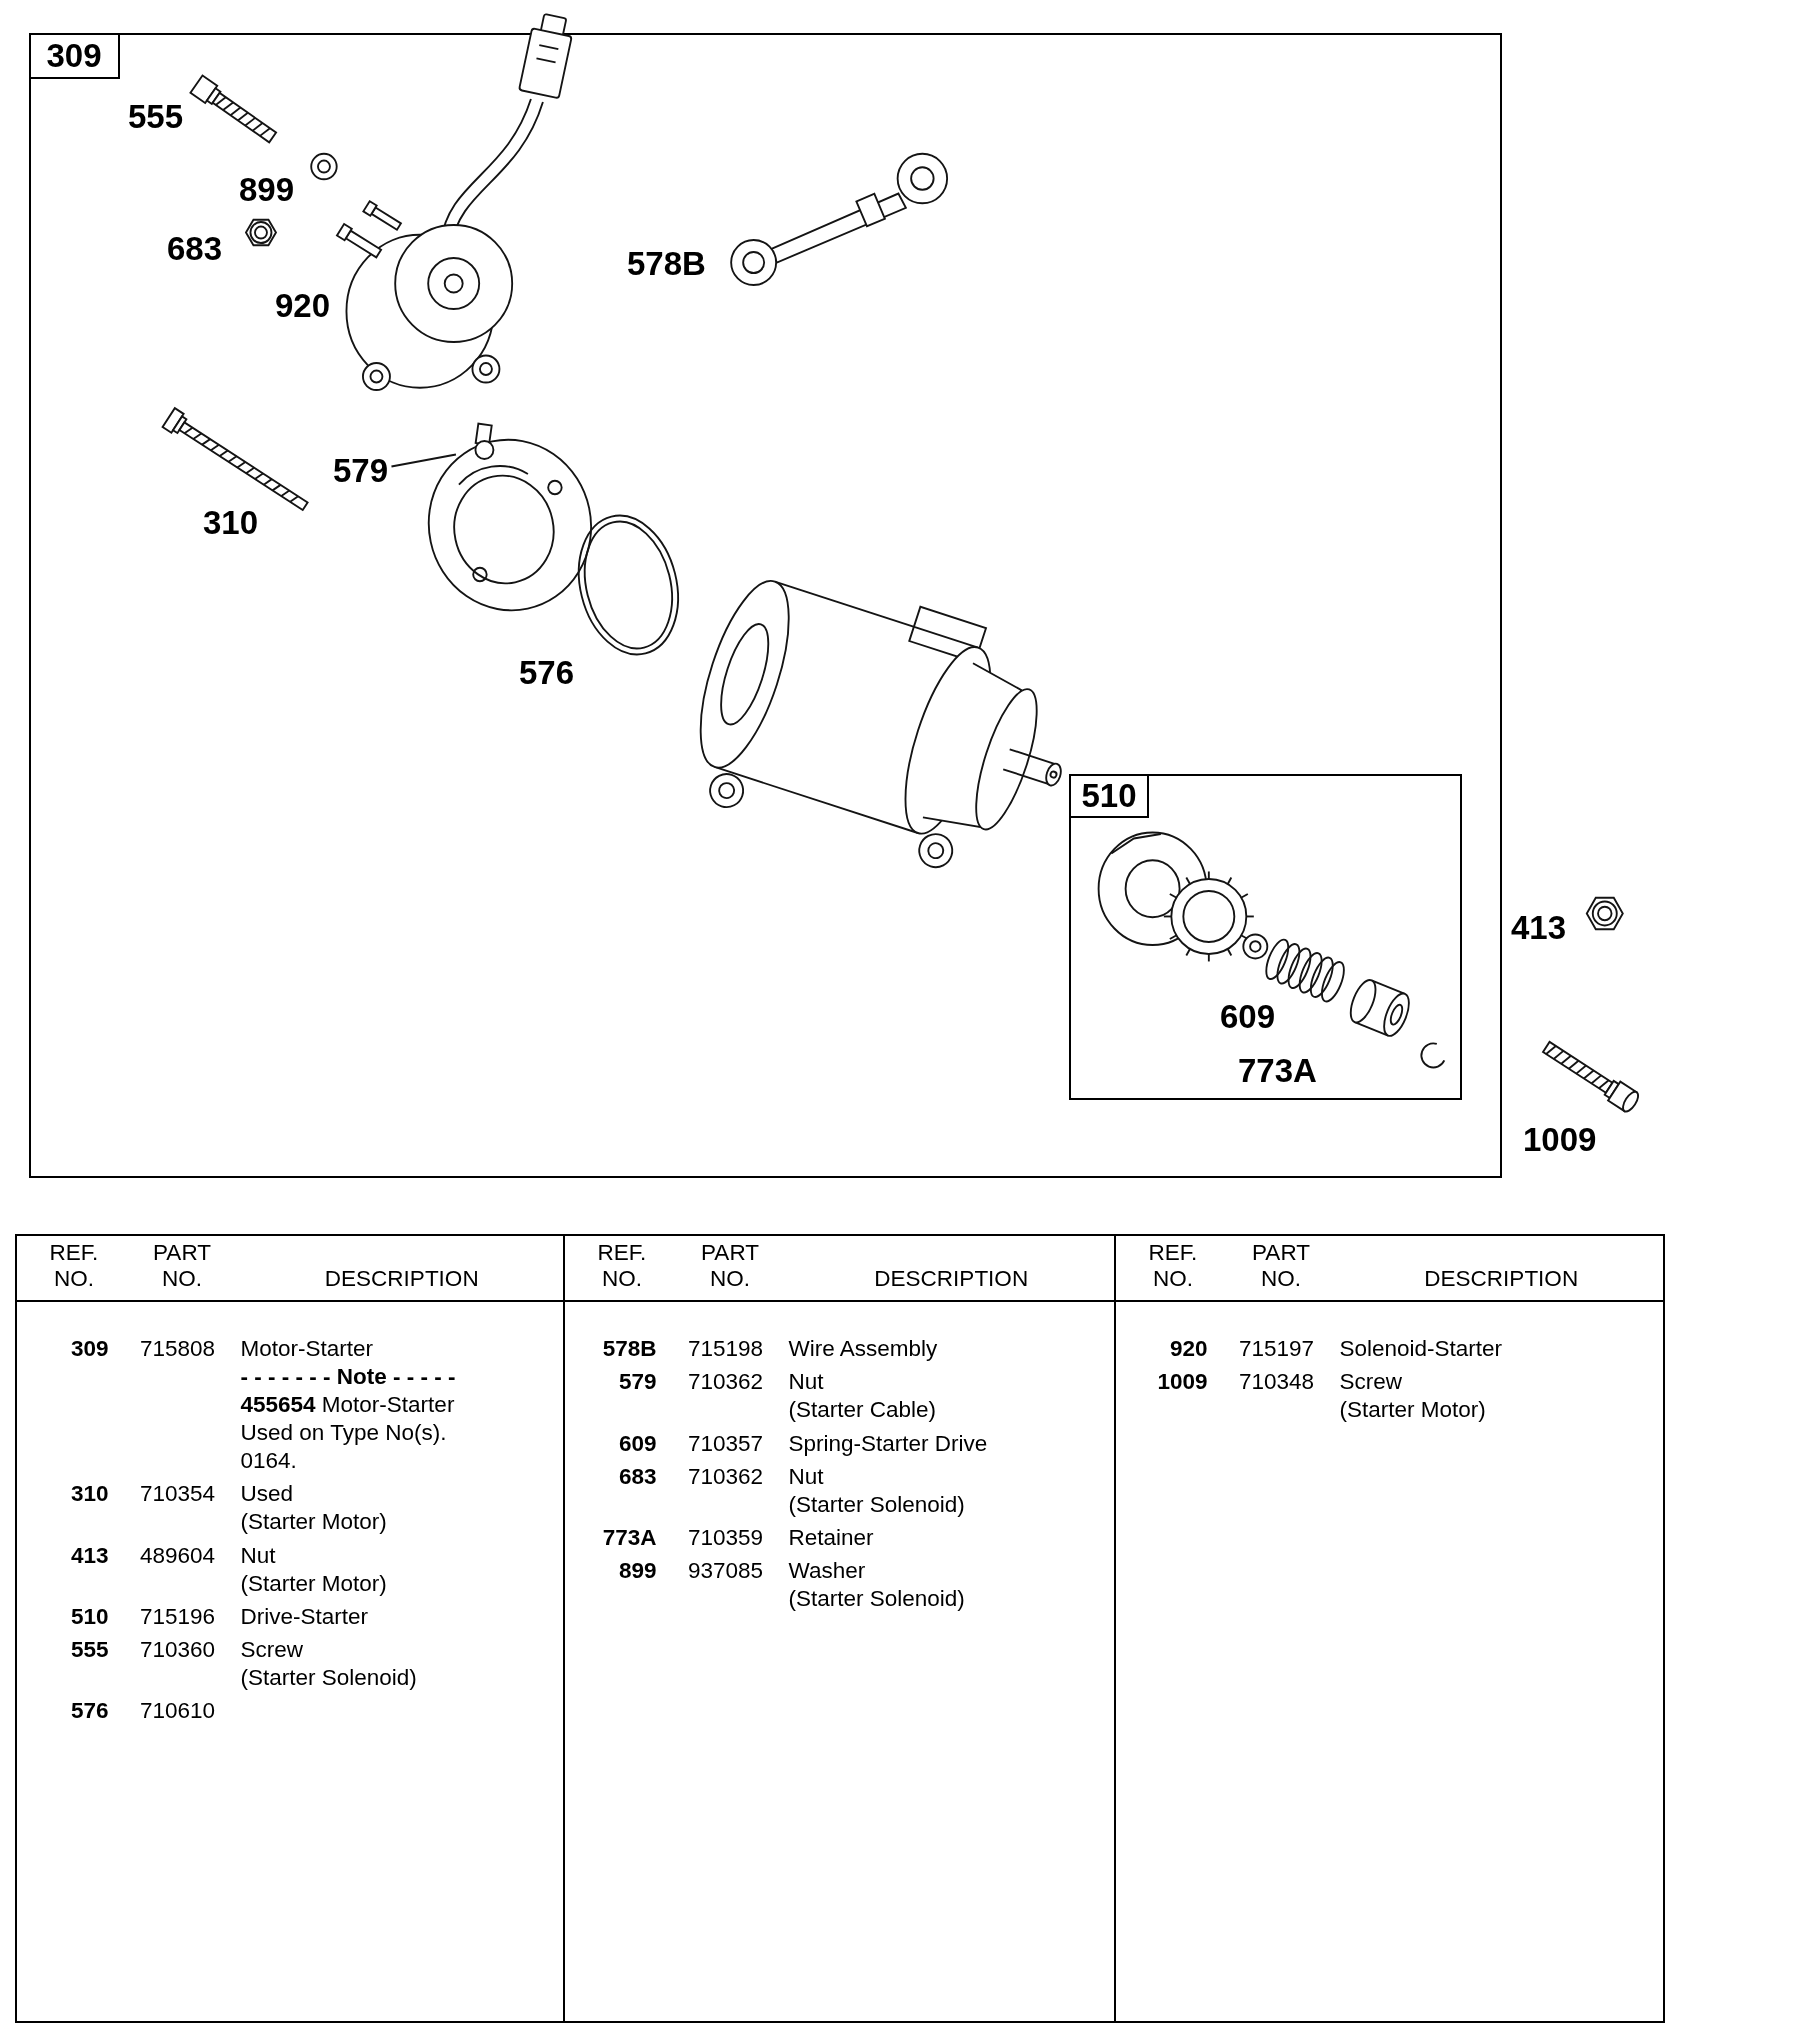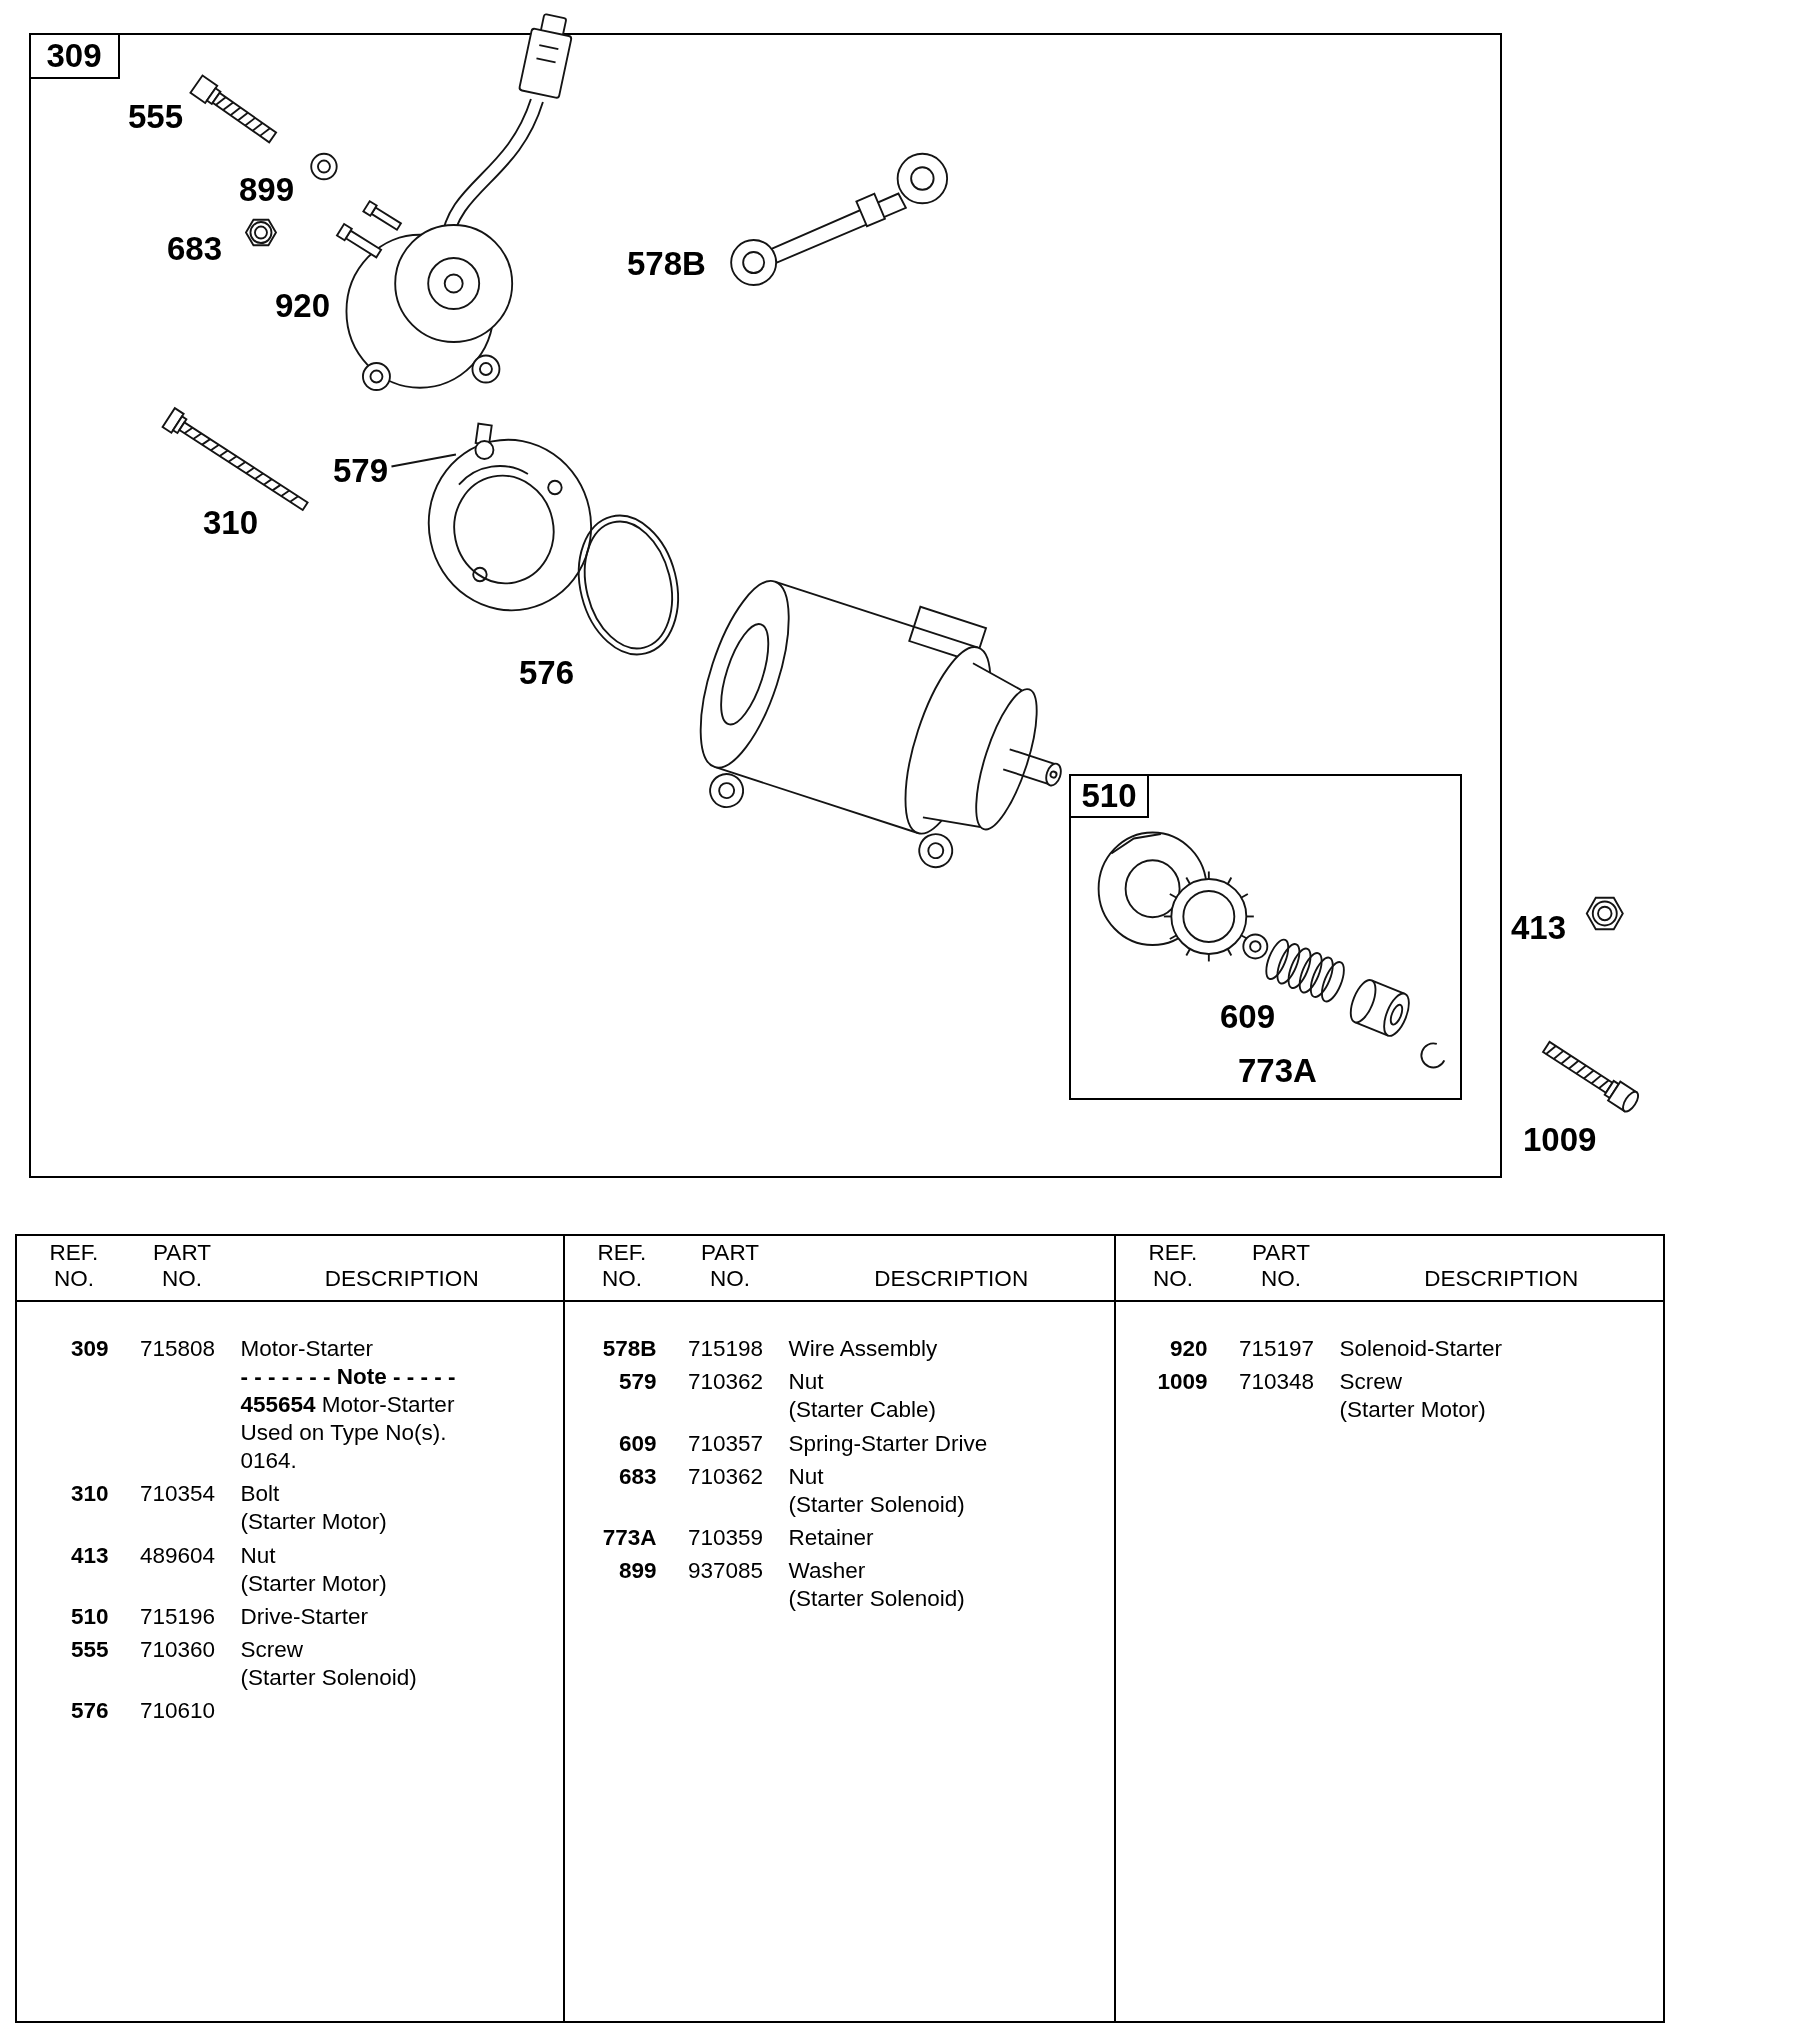--- a/index.html
+++ b/index.html
@@ -306,21 +306,21 @@
             <div class="desc-line"><span class="b">- - - - - - -  Note  - - - - -</span></div>
             <div class="desc-line"><span class="b">455654</span> Motor-Starter</div>
             <div class="desc-line">Used on Type No(s).</div>
             <div class="desc-line">0164.</div>
           </div>
         </div>
         <div class="trow">
           <div class="cell-ref">310</div>
           <div class="cell-part">710354</div>
           <div class="cell-desc">
-            <div class="desc-line">Bolt</div>
+            <div class="desc-line">Used</div>
             <div class="desc-line">(Starter Motor)</div>
           </div>
         </div>
         <div class="trow">
           <div class="cell-ref">413</div>
           <div class="cell-part">489604</div>
           <div class="cell-desc">
             <div class="desc-line">Nut</div>
             <div class="desc-line">(Starter Motor)</div>
           </div>

